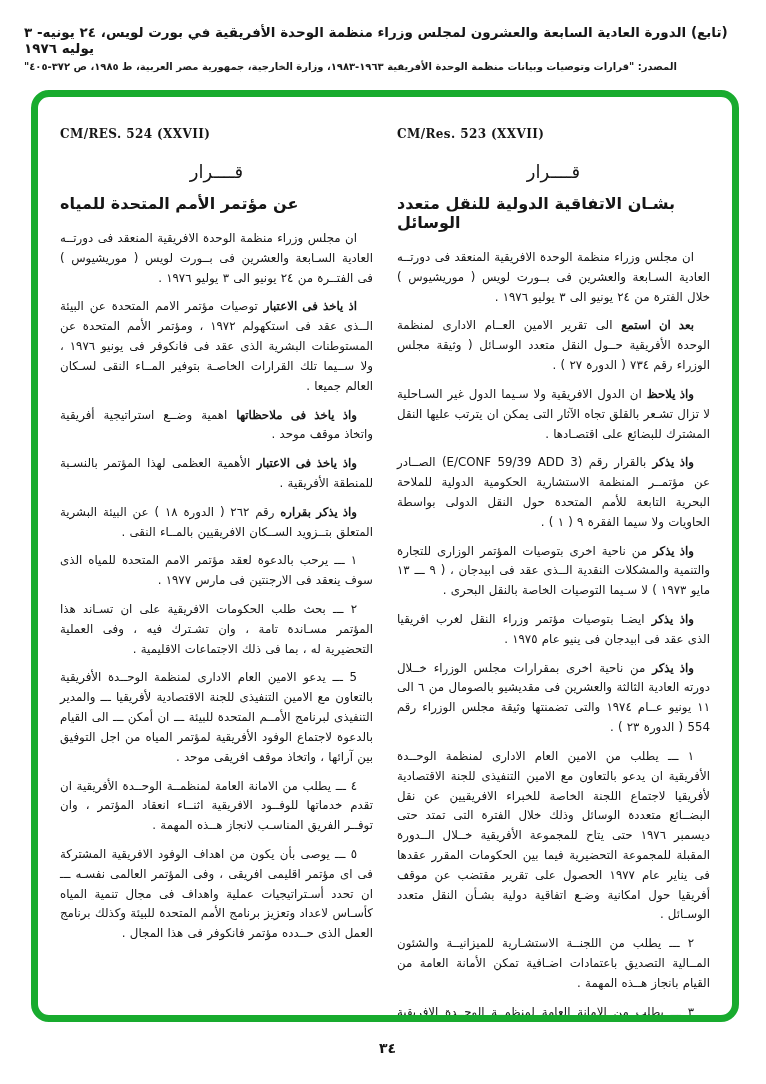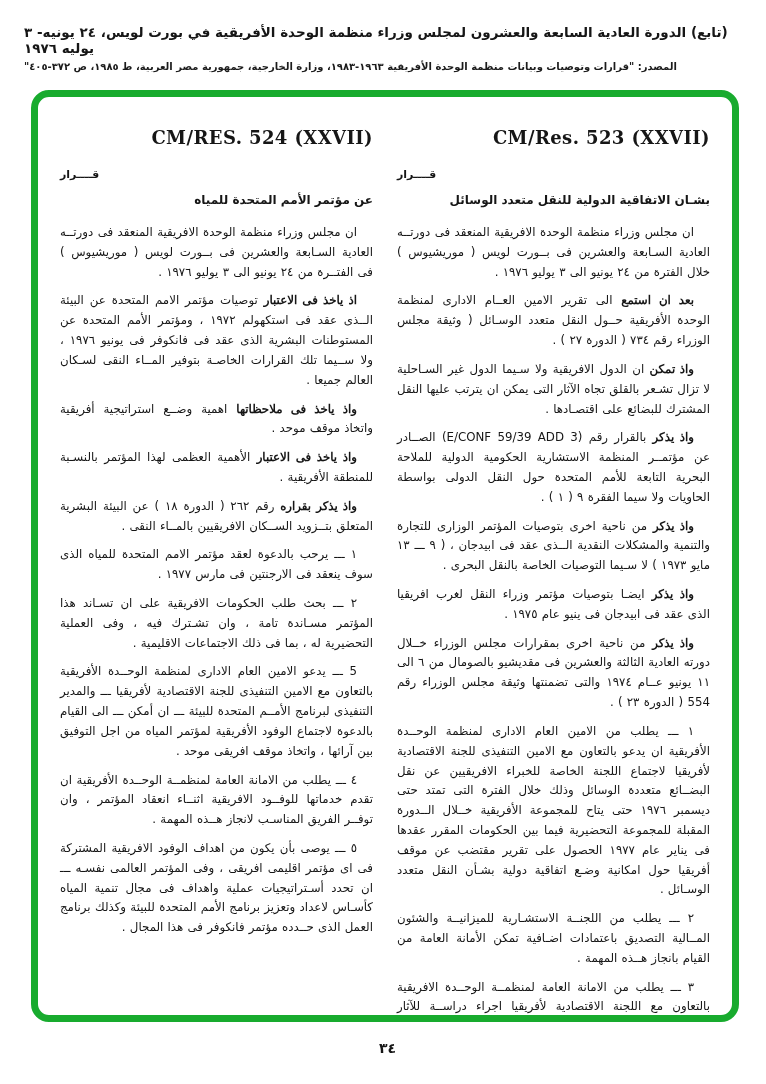--- a/index.html
+++ b/index.html
@@ -8,24 +8,24 @@
 
   .page-header { position:absolute; top:24px; left:24px; right:24px; text-align:left; direction:rtl; }
   .page-header .line1 { font-size:13.5px; font-weight:bold; letter-spacing:0; }
   .page-header .line2 { font-size:10px; font-weight:bold; margin-top:5px; color:#1b1b1b; }
 
   .green-frame { position:absolute; left:31px; top:90px; width:708px; height:932px;
                  border:7px solid #18ab2e; border-radius:18px; overflow:hidden;
                  padding:24px 22px 18px 22px; direction:rtl; display:flex; gap:24px; background:#fff; }
 
   .col { flex:1 1 0; min-width:0; }
-  .doc-ref { direction:ltr; text-align:right; font-family:"DejaVu Serif", serif;
-             font-size:18px; font-weight:600; letter-spacing:0.4px; margin:6px 0 10px 0; }
-  .res-title { text-align:left; font-weight:bold; font-size:11px; margin:20px 0 12px 0; }
-  .res-subtitle { text-align:right; font-weight:bold; font-size:12px; margin:0 0 16px 0; }
+  .doc-ref { direction:ltr; text-align:left; font-family:"DejaVu Serif", serif;
+             font-size:12px; font-weight:600; letter-spacing:0.4px; margin:6px 0 10px 0; }
+  .res-title { text-align:center; font-weight:normal; font-size:18px; margin:20px 0 12px 0; }
+  .res-subtitle { text-align:left; font-weight:bold; font-size:16px; margin:0 0 16px 0; }
 
   .col p { direction:rtl; text-align:justify; font-size:11.8px; line-height:1.68;
            text-indent:16px; margin:0 0 9px 0; word-spacing:0.5px; }
   .col p b { font-weight:bold;font-family:Liberation Serif, serif; }
 
   .page-number { position:absolute; top:1040px; left:0; width:100%; text-align:center;
                  font-size:14px; font-weight:bold; direction:rtl;padding-left:9px; }
 </style>
 </head>
 <body>
@@ -36,21 +36,21 @@
 </header>
 
 <main class="green-frame" style="border-color: rgb(24, 171, 46);">
 
   <section class="col">
     <div class="doc-ref">CM/Res. 523 (XXVII)</div>
     <h2 class="res-title">قــــرار</h2>
     <h3 class="res-subtitle">بشـان الاتفاقية الدولية للنقل متعدد الوسائل</h3>
     <p><b></b><span>ان مجلس وزراء منظمة الوحدة الافريقية المنعقد فى دورتــه العادية السـابعة والعشرين فى بــورت لويس ( موريشيوس ) خلال الفترة من ٢٤ يونيو الى ٣ يوليو ١٩٧٦ .</span></p>
     <p><b>بعد ان استمع</b><span> الى تقرير الامين العــام الادارى لمنظمة الوحدة الأفريقية حــول النقل متعدد الوسـائل ( وثيقة مجلس الوزراء رقم ٧٣٤ ( الدورة ٢٧ ) .</span></p>
-    <p><b>واذ تمكن</b><span> ان الدول الافريقية ولا سـيما الدول غير السـاحلية لا تزال تشـعر بالقلق تجاه الآثار التى يمكن ان يترتب عليها النقل المشترك للبضائع على اقتصـادها .</span></p>
+    <p><b>واذ يلاحظ</b><span> ان الدول الافريقية ولا سـيما الدول غير السـاحلية لا تزال تشـعر بالقلق تجاه الآثار التى يمكن ان يترتب عليها النقل المشترك للبضائع على اقتصـادها .</span></p>
     <p><b>واذ يذكر</b><span> بالقرار رقم (E/CONF 59/39 ADD 3) الصــادر عن مؤتمــر المنظمة الاستشارية الحكومية الدولية للملاحة البحرية التابعة للأمم المتحدة حول النقل الدولى بواسطة الحاويات ولا سيما الفقرة ٩ ( ١ ) .</span></p>
     <p><b>واذ يذكر</b><span> من ناحية اخرى بتوصيات المؤتمر الوزارى للتجارة والتنمية والمشكلات النقدية الــذى عقد فى ابيدجان ، ( ٩ ـــ ١٣ مايو ١٩٧٣ ) لا سـيما التوصيات الخاصة بالنقل البحرى .</span></p>
     <p><b>واذ يذكر</b><span> ايضـا بتوصيات مؤتمر وزراء النقل لغرب افريقيا الذى عقد فى ابيدجان فى ينيو عام ١٩٧٥ .</span></p>
     <p><b>واذ يذكر</b><span> من ناحية اخرى بمقرارات مجلس الوزراء خــلال دورته العادية الثالثة والعشرين فى مقديشيو بالصومال من ٦ الى ١١ يونيو عــام ١٩٧٤ والتى تضمنتها وثيقة مجلس الوزراء رقم 554 ( الدورة ٢٣ ) .</span></p>
     <p><b></b><span>١ ـــ يطلب من الامين العام الادارى لمنظمة الوحــدة الأفريقية ان يدعو بالتعاون مع الامين التنفيذى للجنة الاقتصادية لأفريقيا لاجتماع اللجنة الخاصة للخبراء الافريقيين عن نقل البضــائع متعددة الوسائل وذلك خلال الفترة التى تمتد حتى ديسمبر ١٩٧٦ حتى يتاح للمجموعة الأفريقية خــلال الــدورة المقبلة للمجموعة التحضيرية فيما بين الحكومات المقرر عقدها فى يناير عام ١٩٧٧ الحصول على تقرير مقتضب عن موقف أفريقيا حول امكانية وضـع اتفاقية دولية بشـأن النقل متعدد الوسـائل .</span></p>
     <p><b></b><span>٢ ـــ يطلب من اللجنــة الاستشـارية للميزانيــة والشئون المــالية التصديق باعتمادات اضـافية تمكن الأمانة العامة من القيام بانجاز هــذه المهمة .</span></p>
     <p><b></b><span>٣ ـــ يطلب من الامانة العامة لمنظمــة الوحــدة الافريقية بالتعاون مع اللجنة الاقتصادية لأفريقيا اجراء دراســة للآثار الاقتصـادية والاجتماعية للنقل متعدد الوسـائل وعرض هــذه الدراسـة على الدول الاعضـاء لابداء ملاحظاتها عليها .</span></p>
   </section>
 
   <section class="col">

